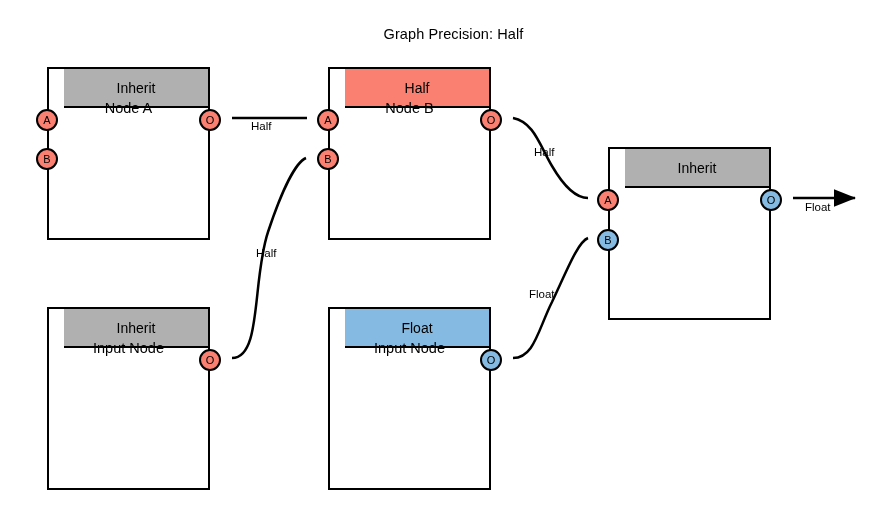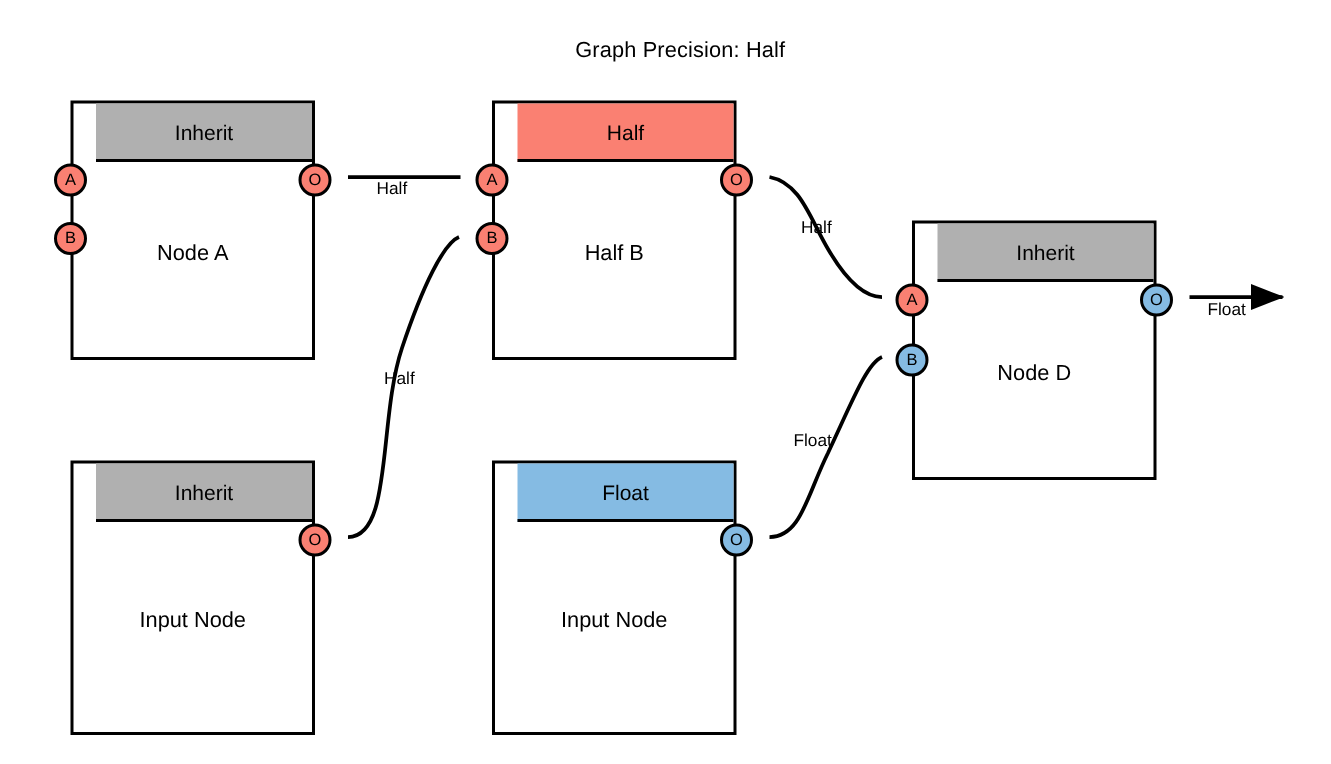--- a/index.html
+++ b/index.html
@@ -51,21 +51,21 @@
     align-items: center;
     justify-content: center;
     font-size: 14px;
     color: #000000;
     margin-left: 15px;
   }
   .node-body {
     position: relative;
     height: calc(100% - 39px);
     display: flex;
-    align-items: center;
+    align-items: flex-start;
     justify-content: center;
   }
   .node-label {
     font-size: 14.5px;
     color: #000000;
     margin-top: -8px;
   }
   .port {
     position: absolute;
     width: 22px;
@@ -129,32 +129,29 @@
       <span class="node-label">Node A</span>
     </div>
     <div class="port salmon left" style="top:40px;">A</div>
     <div class="port salmon left" style="top:79px;">B</div>
     <div class="port salmon right" style="top:40px;">O</div>
   </div>
 
   <div class="node" style="left:328px; top:67px; width:163px; height:173px;">
     <div class="node-header" style="background:#FA8072;">Half</div>
     <div class="node-body">
-      <span class="node-label">Half B</span>
+      <span class="node-label">Node B</span>
     </div>
     <div class="port salmon left" style="top:40px;">A</div>
     <div class="port salmon left" style="top:79px;">B</div>
     <div class="port salmon right" style="top:40px;">O</div>
   </div>
 
   <div class="node" style="left:608px; top:147px; width:163px; height:173px;">
     <div class="node-header" style="background:#B0B0B0;">Inherit</div>
-    <div class="node-body">
-      <span class="node-label">Node D</span>
-    </div>
     <div class="port salmon left" style="top:40px;">A</div>
     <div class="port blue left" style="top:80px;">B</div>
     <div class="port blue right" style="top:40px;">O</div>
   </div>
 
   <div class="node" style="left:47px; top:307px; width:163px; height:183px;">
     <div class="node-header" style="background:#B0B0B0;">Inherit</div>
     <div class="node-body">
       <span class="node-label">Input Node</span>
     </div>

